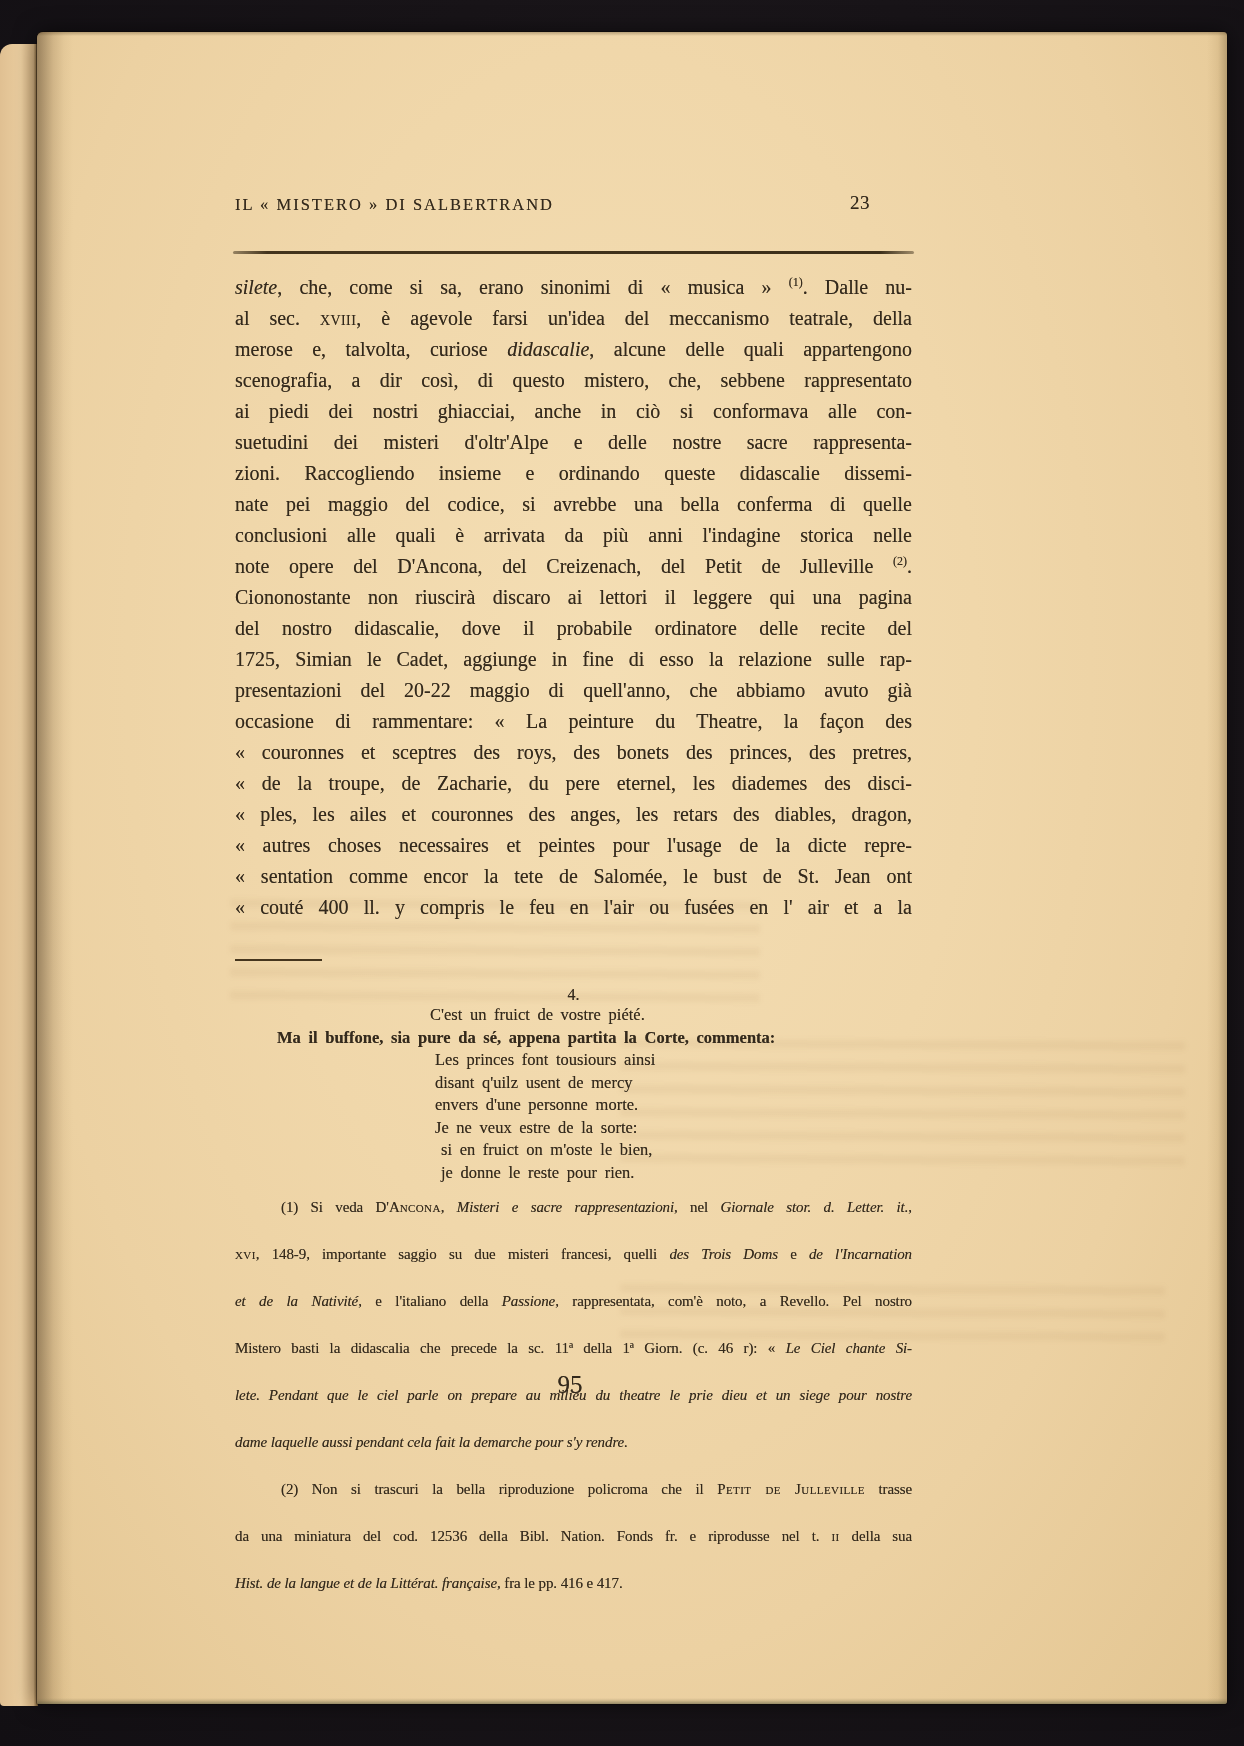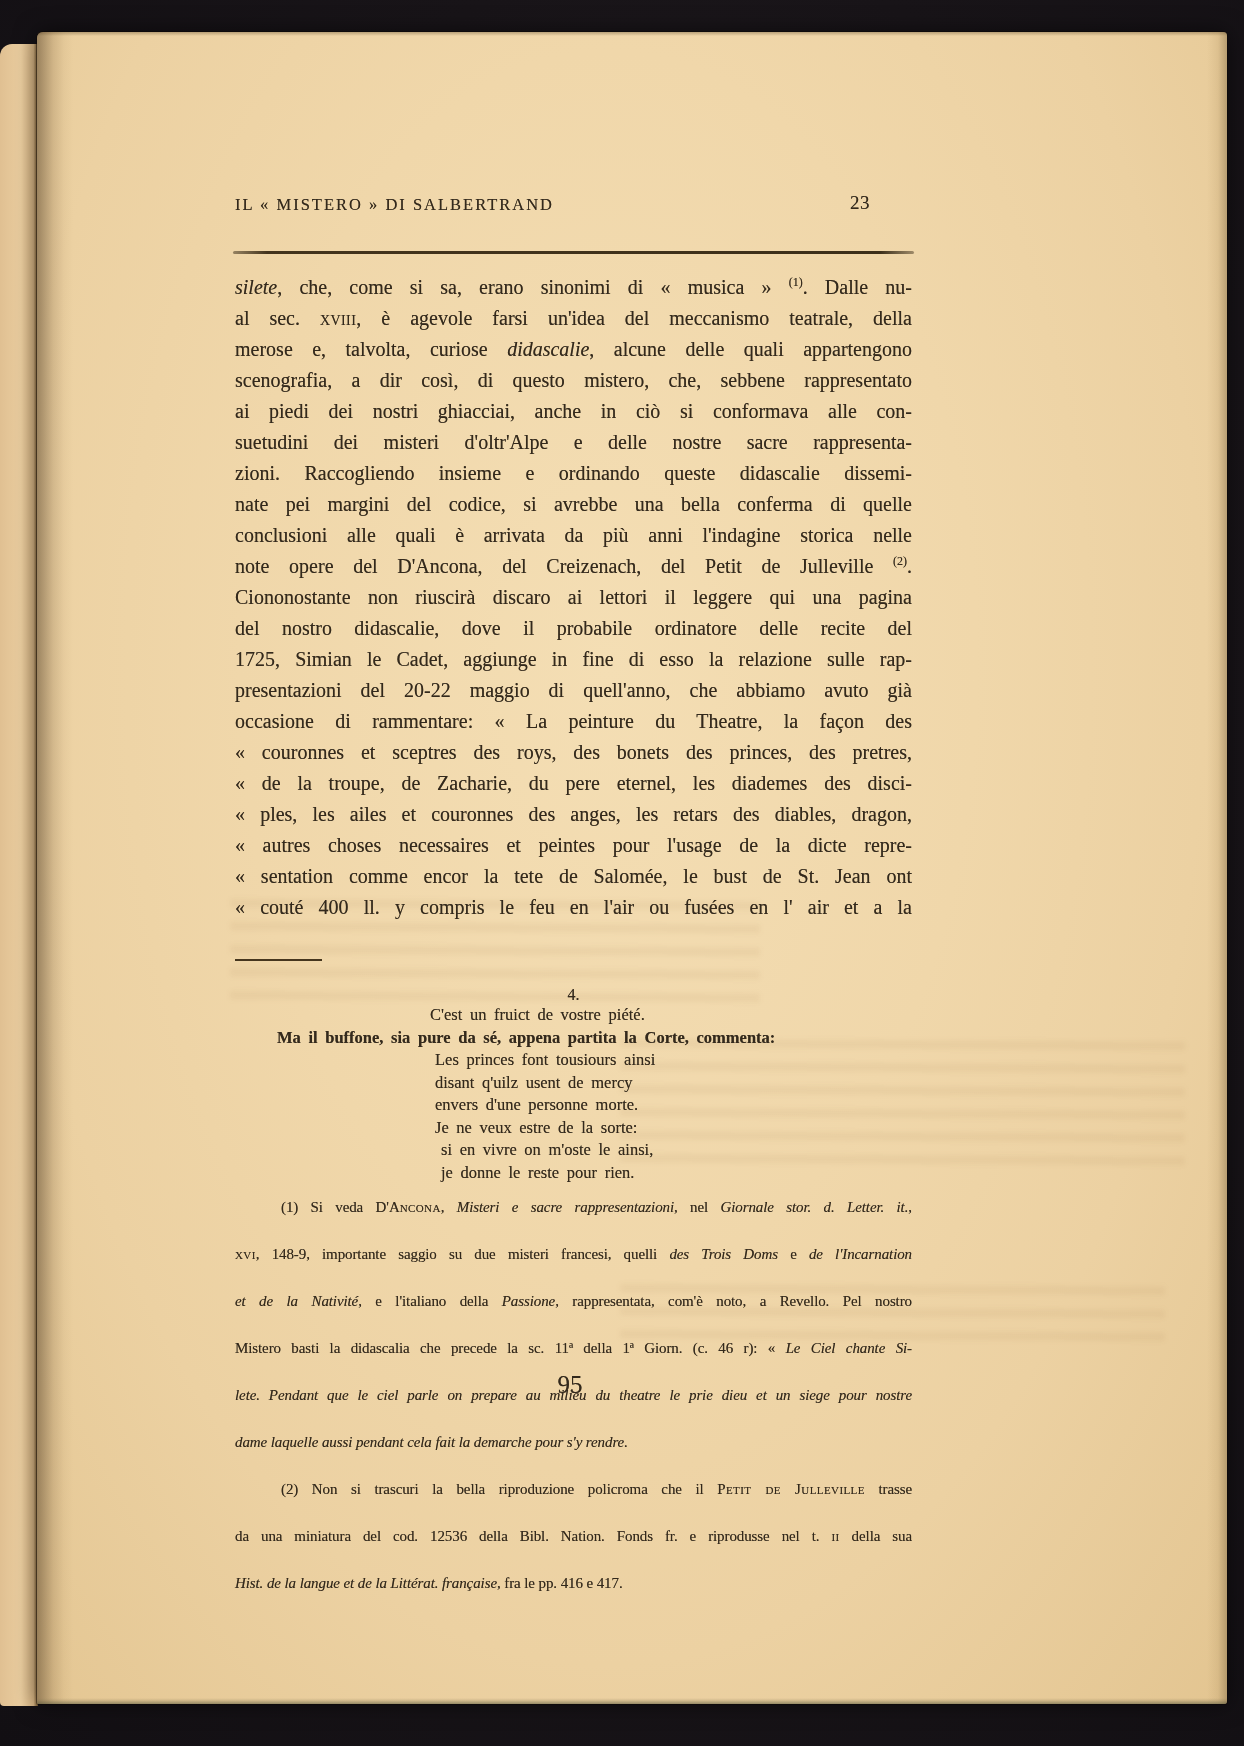--- a/index.html
+++ b/index.html
@@ -93,21 +93,21 @@
   <div class="header-rule"></div>
 
   <div class="body-text ink">
       <div class="body-line jl"><i>silete</i>, che, come si sa, erano sinonimi di « musica » <sup>(1)</sup>. Dalle nu-</div>
       <div class="body-line jl">al sec. <span class="sc">xviii</span>, è agevole farsi un'idea del meccanismo teatrale, della</div>
       <div class="body-line jl">merose e, talvolta, curiose <i>didascalie</i>, alcune delle quali appartengono</div>
       <div class="body-line jl">scenografia, a dir così, di questo mistero, che, sebbene rappresentato</div>
       <div class="body-line jl">ai piedi dei nostri ghiacciai, anche in ciò si conformava alle con-</div>
       <div class="body-line jl">suetudini dei misteri d'oltr'Alpe e delle nostre sacre rappresenta-</div>
       <div class="body-line jl">zioni. Raccogliendo insieme e ordinando queste didascalie dissemi-</div>
-      <div class="body-line jl">nate pei margini del codice, si avrebbe una bella conferma di quelle</div>
+      <div class="body-line jl">nate pei maggio del codice, si avrebbe una bella conferma di quelle</div>
       <div class="body-line jl">conclusioni alle quali è arrivata da più anni l'indagine storica nelle</div>
       <div class="body-line jl">note opere del D'Ancona, del Creizenach, del Petit de Julleville <sup>(2)</sup>.</div>
       <div class="body-line jl">Ciononostante non riuscirà discaro ai lettori il leggere qui una pagina</div>
       <div class="body-line jl">del nostro didascalie, dove il probabile ordinatore delle recite del</div>
       <div class="body-line jl">1725, Simian le Cadet, aggiunge in fine di esso la relazione sulle rap-</div>
       <div class="body-line jl">presentazioni del 20-22 maggio di quell'anno, che abbiamo avuto già</div>
       <div class="body-line jl">occasione di rammentare: « La peinture du Theatre, la façon des</div>
       <div class="body-line jl">« couronnes et sceptres des roys, des bonets des princes, des pretres,</div>
       <div class="body-line jl">« de la troupe, de Zacharie, du pere eternel, les diademes des disci-</div>
       <div class="body-line jl">« ples, les ailes et couronnes des anges, les retars des diables, dragon,</div>
@@ -119,21 +119,21 @@
   <div class="fn-sep"></div>
 
   <div class="verse-number ink">4.</div>
   <div class="verse ink">
       <div class="verse-line">C'est un fruict de vostre piété.</div>
       <div class="verse-line">Ma il buffone, sia pure da sé, appena partita la Corte, commenta:</div>
       <div class="verse-line">Les princes font tousiours ainsi</div>
       <div class="verse-line">disant q'uilz usent de mercy</div>
       <div class="verse-line">envers d'une personne morte.</div>
       <div class="verse-line">Je ne veux estre de la sorte:</div>
-      <div class="verse-line">si en vivre on m'oste le ainsi,</div>
+      <div class="verse-line">si en fruict on m'oste le bien,</div>
       <div class="verse-line">je donne le reste pour rien.</div>
     </div>
 
   <div class="footnotes ink">
       <div class="footnote">
         <div class="footnote-line fn-first">(1) Si veda D'A<span class="sc">ncona</span>, <i>Misteri e sacre rappresentazioni</i>, nel <i>Giornale stor. d. Letter. it.</i>,</div>
         <div class="footnote-line"><span class="sc">xvi</span>, 148-9, importante saggio su due misteri francesi, quelli <i>des Trois Doms</i> e <i>de l'Incarnation</i></div>
         <div class="footnote-line"><i>et de la Nativité</i>, e l'italiano della <i>Passione</i>, rappresentata, com'è noto, a Revello. Pel nostro</div>
         <div class="footnote-line">Mistero basti la didascalia che precede la sc. 11ª della 1ª Giorn. (c. 46 r): « <i>Le Ciel chante Si-</i></div>
         <div class="footnote-line"><i>lete. Pendant que le ciel parle on prepare au milieu du theatre le prie dieu et un siege pour nostre</i></div>

